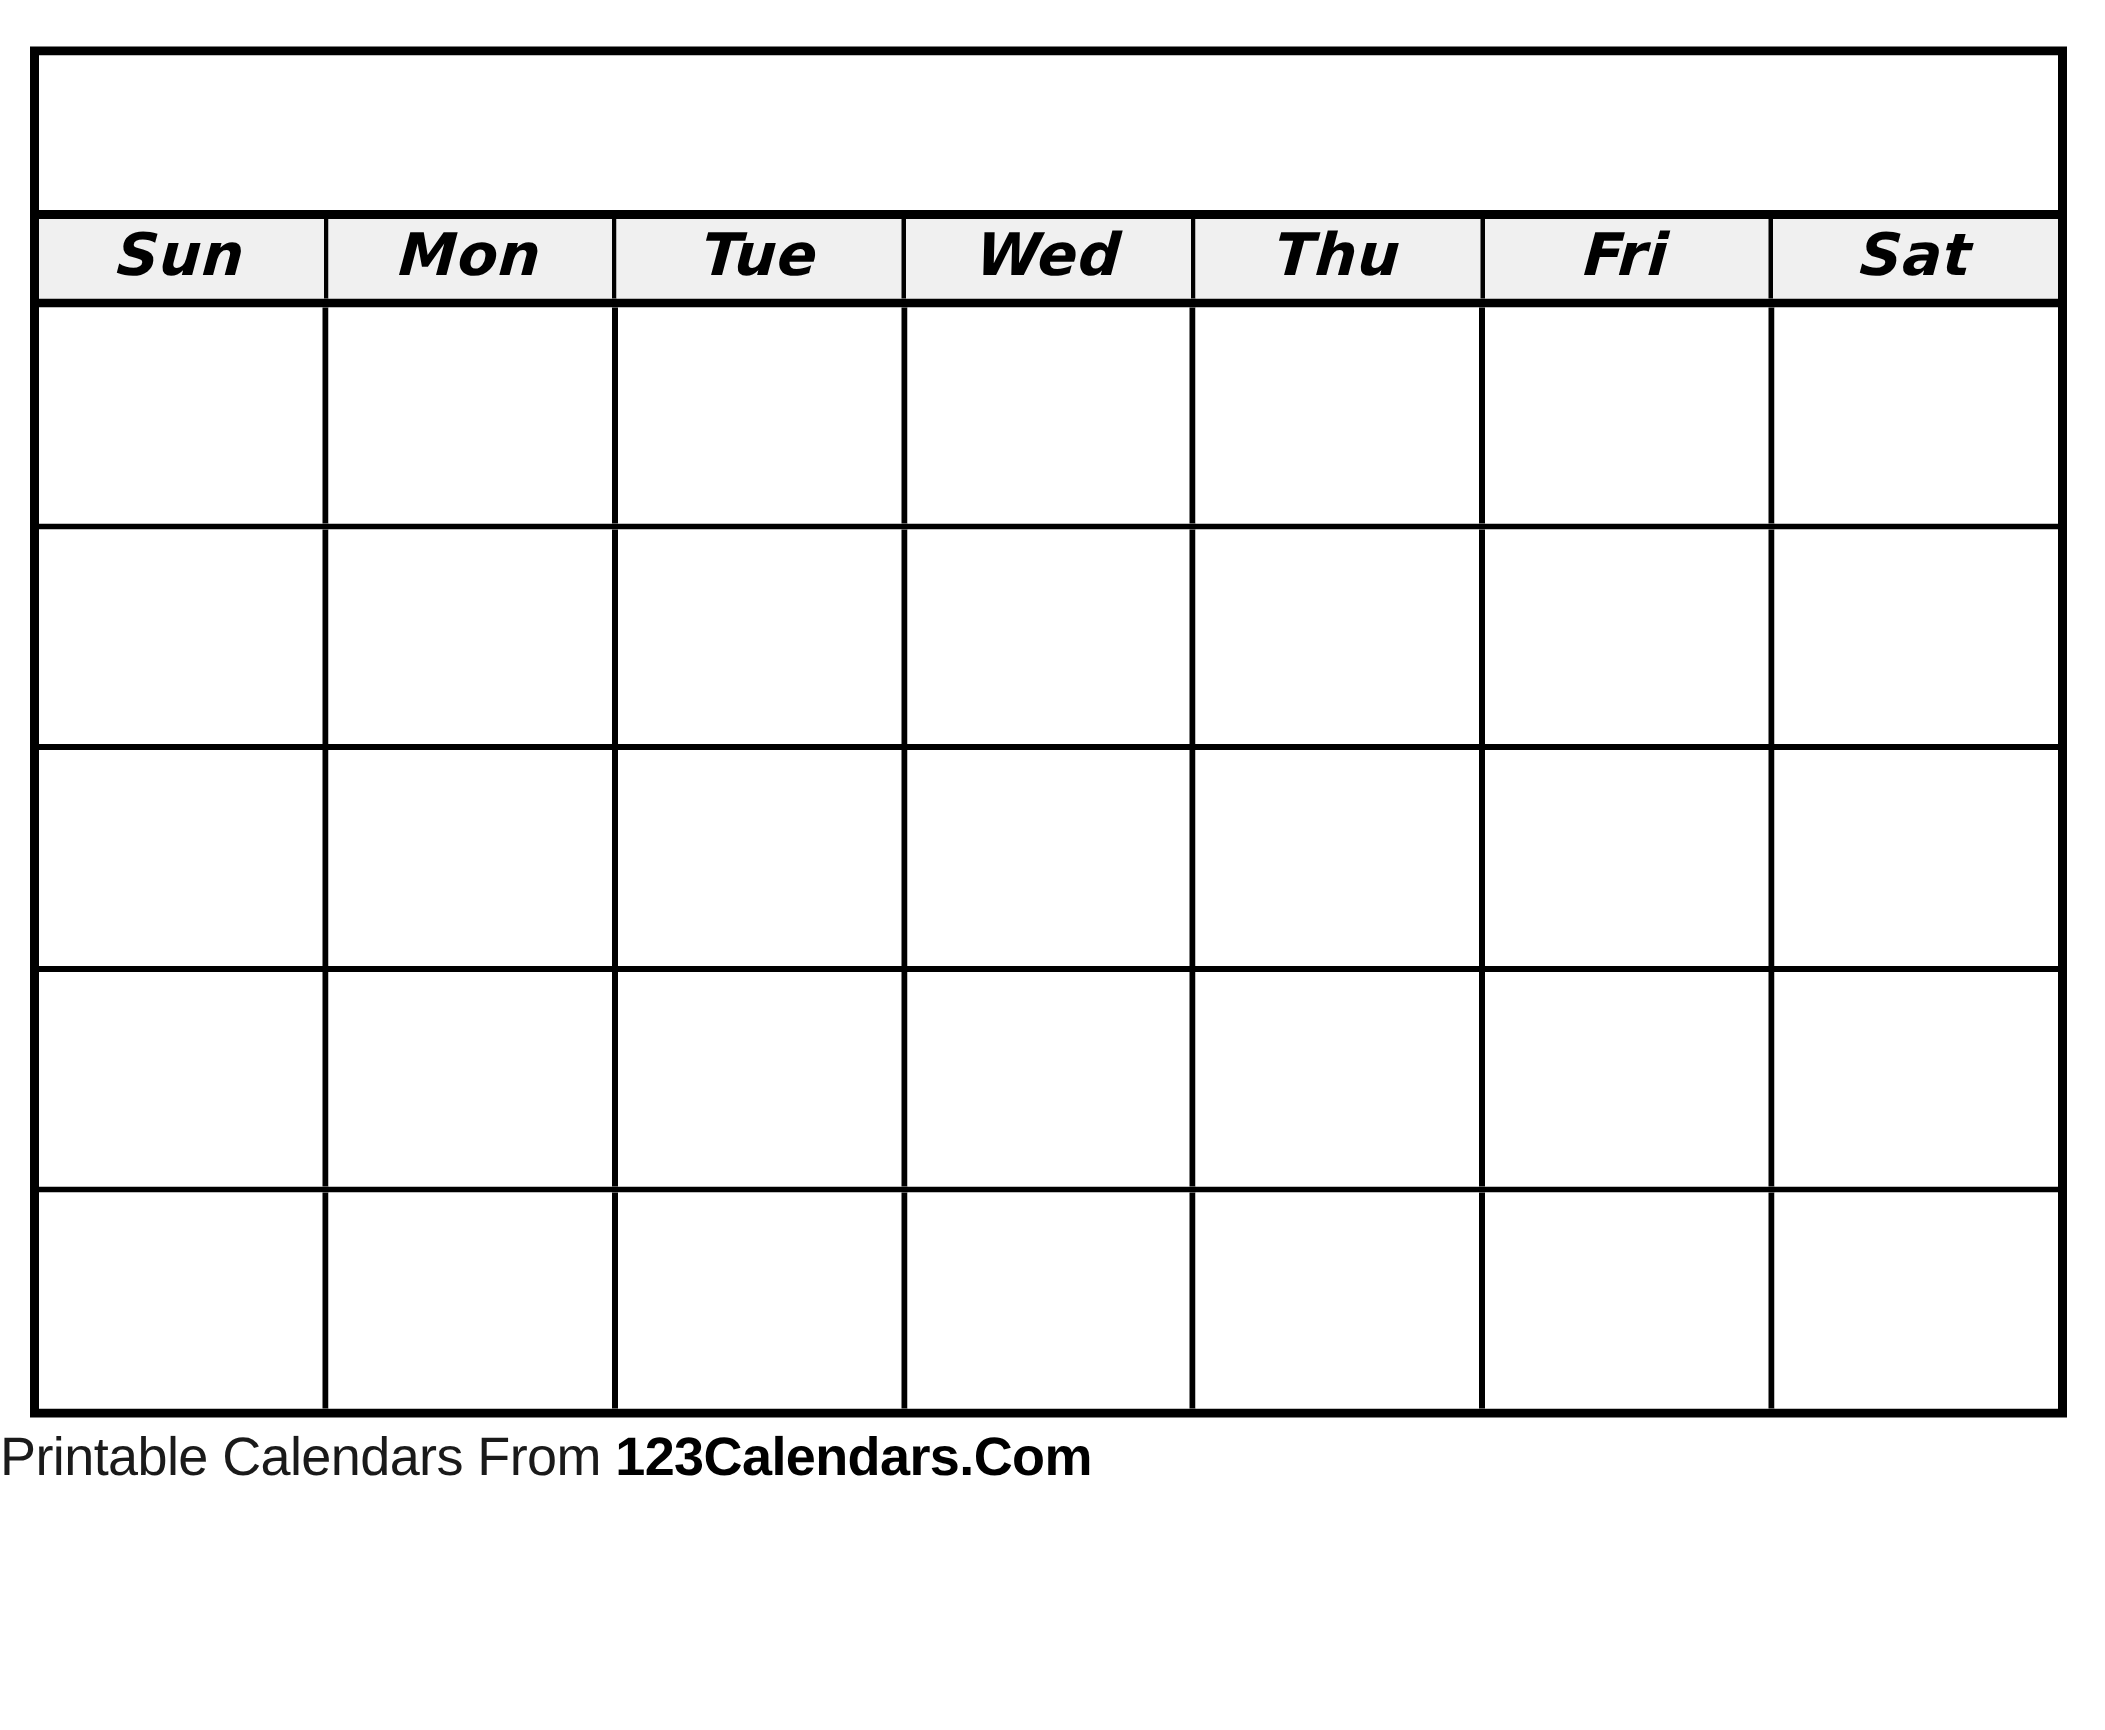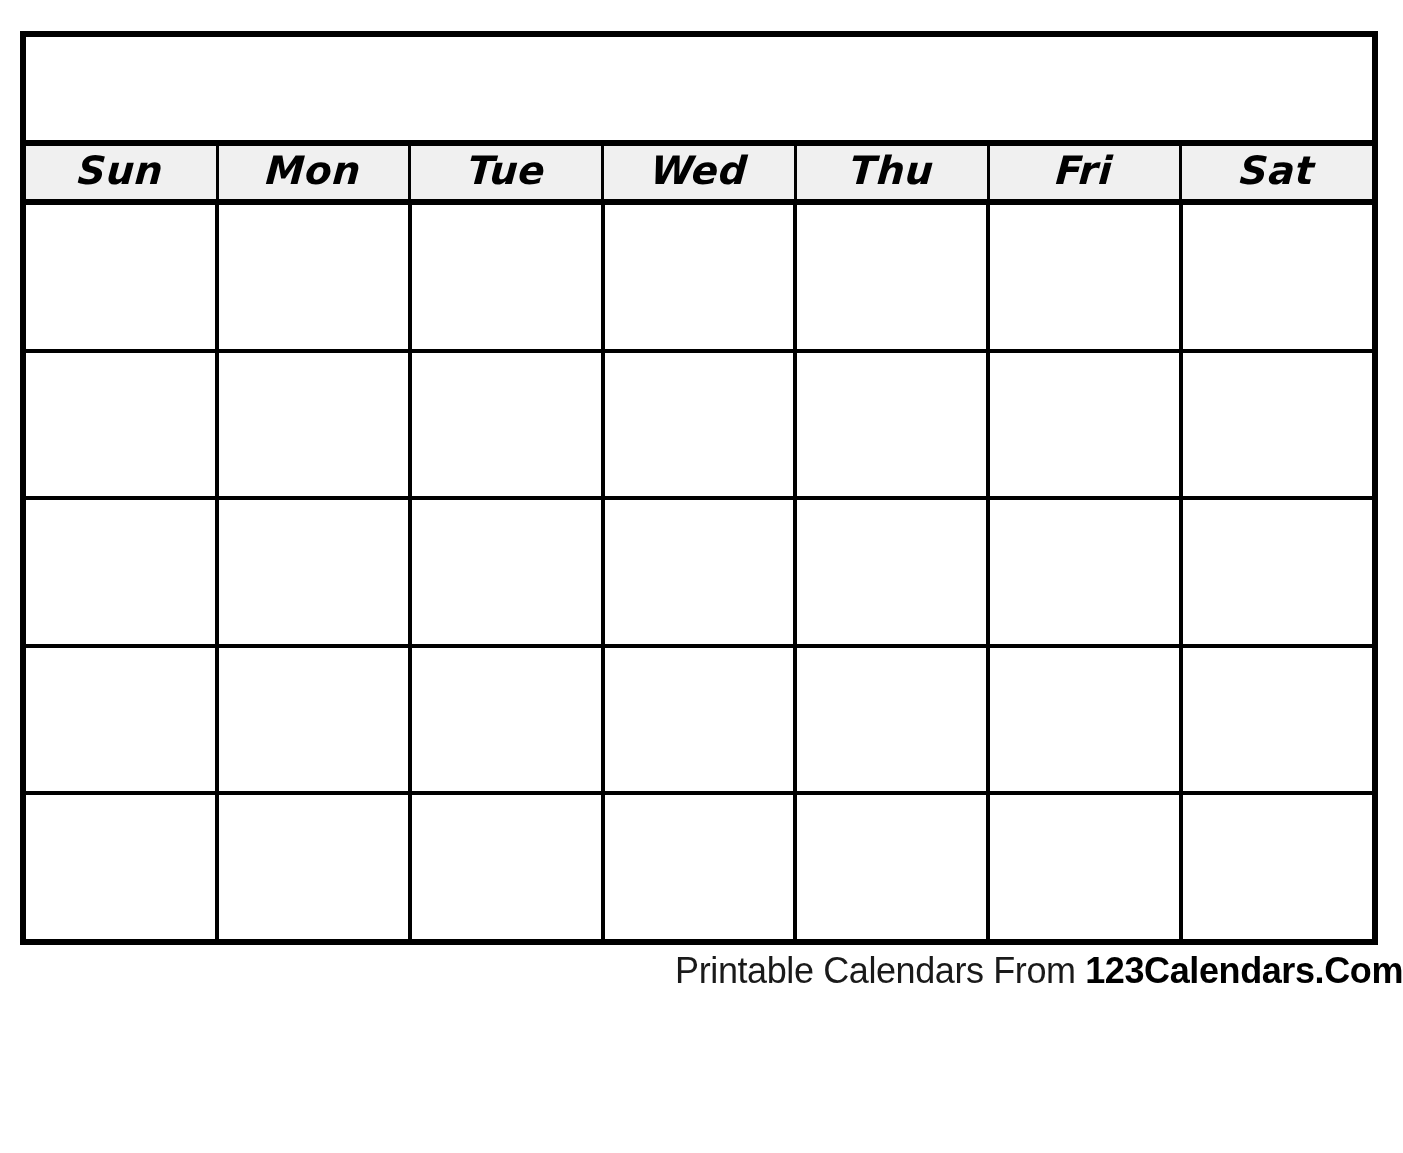--- a/index.html
+++ b/index.html
@@ -120,21 +120,21 @@
     color: #000000;
     line-height: 1;
   }
 
   
   #footer {
     position: absolute;
     left: 0;
     top: 950px;
     width: 1403px;
-    text-align: right;
+    text-align: left;
     white-space: nowrap;
   }
   #footer .footer-plain {
     font-family: "Liberation Sans", sans-serif;
     font-size: 36px;
     font-weight: 400;
     color: #1a1a1a;
     letter-spacing: -0.4px;
   }
   #footer .footer-brand {

